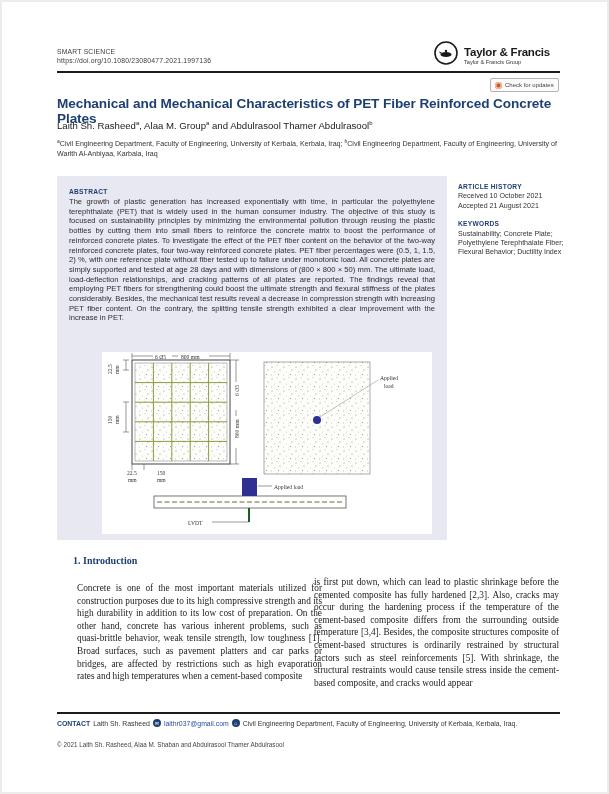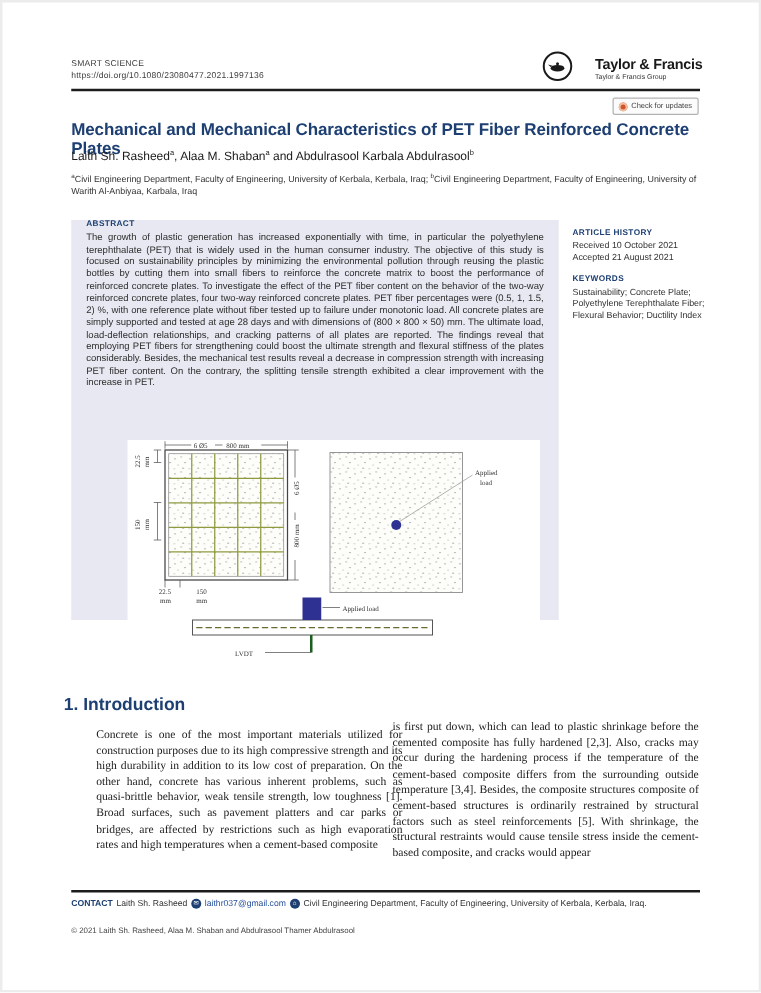--- a/index.html
+++ b/index.html
@@ -3,52 +3,52 @@
 <meta charset="utf-8">
 <style>
   html,body{margin:0;padding:0;background:#fff;}
   .page{
     position:relative;width:609px;height:794px;background:#fff;overflow:hidden;
     font-family:"Liberation Sans",sans-serif;color:#222;
     box-shadow:inset 0 0 0 2px #ececec;
   }
   
   .journal-block{position:absolute;left:57px;top:47px;font-size:6.8px;line-height:9px;color:#3a3a3a;letter-spacing:.2px;}
-  .logo{position:absolute;left:433px;top:40px;display:flex;align-items:center;gap:17px;}
+  .logo{position:absolute;left:433px;top:40px;display:flex;align-items:center;gap:5px;}
   .logo-text .big{font-size:11.5px;font-weight:bold;color:#1a1a1a;letter-spacing:-.2px;}
   .logo-text .small{font-size:5.6px;color:#333;margin-top:1px;}
   .head-rule{position:absolute;left:57px;top:71px;width:503px;height:2px;background:#1c1c1c;}
   .badge{
     position:absolute;left:490px;top:78px;height:12px;display:flex;align-items:center;gap:3px;
     border:1px solid #b3b3b3;background:#fbfbfb;border-radius:2px;padding:0 4px;font-size:6px;color:#444;
   }
   .badge .dot{width:7px;height:7px;border-radius:50%;background:var(--badge_orange,#d0552e);
     box-shadow:inset 0 0 0 1.5px #f3c09e;}
   
   .title{position:absolute;left:57px;top:96px;width:503px;font-size:13.6px;font-weight:bold;
     color:var(--navy,#1d3f72);letter-spacing:-.1px;}
   .authors{position:absolute;left:57px;top:120px;width:503px;font-size:9.6px;color:#1a1a1a;}
   .authors sup{font-size:6px;}
   .affil{position:absolute;left:57px;top:137px;width:503px;font-size:7.1px;line-height:9.6px;color:#333;}
   .affil sup{font-size:5px;}
   
-  .abs-box{position:absolute;left:57px;top:176px;width:390px;height:320px;
-    background:var(--shade_bg,#e7e8f1);box-sizing:border-box;padding:0 12px;}
+  .abs-box{position:absolute;left:57px;top:176px;width:390px;height:364px;
+    background:var(--shade_bg,#e7e8f1);box-sizing:border-box;padding:12px 12px;}
   .abs-head{font-size:6.6px;font-weight:bold;color:var(--navy,#1d3f72);letter-spacing:.3px;}
   .abs-text{margin-top:2px;font-size:7.6px;line-height:9.7px;text-align:justify;color:#2e2e2e;width:366px;}
   .fig-box{position:absolute;left:45px;top:176px;width:330px;height:182px;background:#fff;}
   .fig-box svg{display:block;}
   .fig text{font-family:"Liberation Serif",serif;font-size:5.6px;fill:#333;}
   
   .sidebar{position:absolute;left:458px;top:182px;width:106px;font-size:7.1px;line-height:9.4px;color:#333;}
   .side-head{font-size:6.6px;font-weight:bold;color:var(--navy,#1d3f72);letter-spacing:.3px;margin-bottom:1px;}
   .side-gap{height:8px;}
   
-  .sec-head{position:absolute;left:51px;top:555px;font-size:14px;font-weight:bold;color:var(--navy,#1d3f72);
-    font-family:Liberation Sans, sans-serif;}
+  .sec-head{position:absolute;left:73px;top:555px;font-size:10px;font-weight:bold;color:var(--navy,#1d3f72);
+    font-family:Liberation Serif, serif;}
   .col{position:absolute;width:245px;font-family:"Liberation Serif",serif;font-size:9.3px;
     line-height:12.6px;text-align:justify;color:#1c1c1c;}
   .col1{left:57px;top:582px;margin-left:20px;}
   .col2{left:314px;top:576px;}
   
   .foot-rule{position:absolute;left:57px;top:712px;width:503px;height:1.5px;background:#1c1c1c;}
   .contact{position:absolute;left:57px;top:719px;width:503px;font-size:6.9px;color:#333;
     display:flex;align-items:center;flex-wrap:nowrap;gap:3px;white-space:nowrap;}
   .contact .lbl{font-weight:bold;color:var(--navy,#1d3f72);}
   .contact .email{color:var(--link_blue,#27509b);}
@@ -84,21 +84,21 @@
   <div class="head-rule"></div>
 
   <div class="badge">
     <span class="dot"></span>
     <span>Check for updates</span>
   </div>
 
   <div class="title">Mechanical and Mechanical Characteristics of PET Fiber Reinforced Concrete Plates</div>
 
   <div class="authors">
-    <span><span>Laith Sh. Rasheed</span><sup>a</sup><span>, </span></span><span><span>Alaa M. Shaban</span><sup>a</sup><span> and </span></span><span><span>Abdulrasool Karbala Abdulrasool</span><sup>b</sup></span>
+    <span><span>Laith Sh. Rasheed</span><sup>a</sup><span>, </span></span><span><span>Alaa M. Group</span><sup>a</sup><span> and </span></span><span><span>Abdulrasool Thamer Abdulrasool</span><sup>b</sup></span>
   </div>
 
   <div class="affil">
     <sup>a</sup><span>Civil Engineering Department, Faculty of Engineering, University of Kerbala, Kerbala, Iraq; </span><sup>b</sup><span>Civil Engineering Department, Faculty of Engineering, University of Warith Al-Anbiyaa, Karbala, Iraq</span>
   </div>
 
   <div class="abs-box">
     <div class="abs-head">ABSTRACT</div>
     <div class="abs-text">The growth of plastic generation has increased exponentially with time, in particular the polyethylene terephthalate (PET) that is widely used in the human consumer industry. The objective of this study is focused on sustainability principles by minimizing the environmental pollution through reusing the plastic bottles by cutting them into small fibers to reinforce the concrete matrix to boost the performance of reinforced concrete plates. To investigate the effect of the PET fiber content on the behavior of the two-way reinforced concrete plates, four two-way reinforced concrete plates. PET fiber percentages were (0.5, 1, 1.5, 2) %, with one reference plate without fiber tested up to failure under monotonic load. All concrete plates are simply supported and tested at age 28 days and with dimensions of (800 × 800 × 50) mm. The ultimate load, load-deflection relationships, and cracking patterns of all plates are reported. The findings reveal that employing PET fibers for strengthening could boost the ultimate strength and flexural stiffness of the plates considerably. Besides, the mechanical test results reveal a decrease in compression strength with increasing PET fiber content. On the contrary, the splitting tensile strength exhibited a clear improvement with the increase in PET.</div>
 

